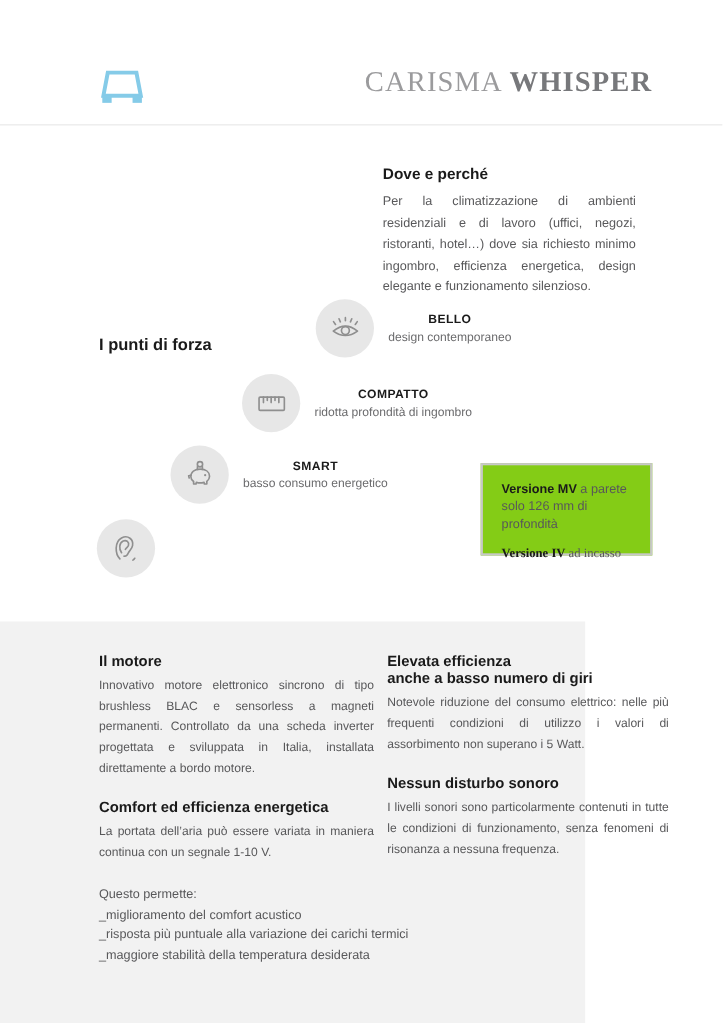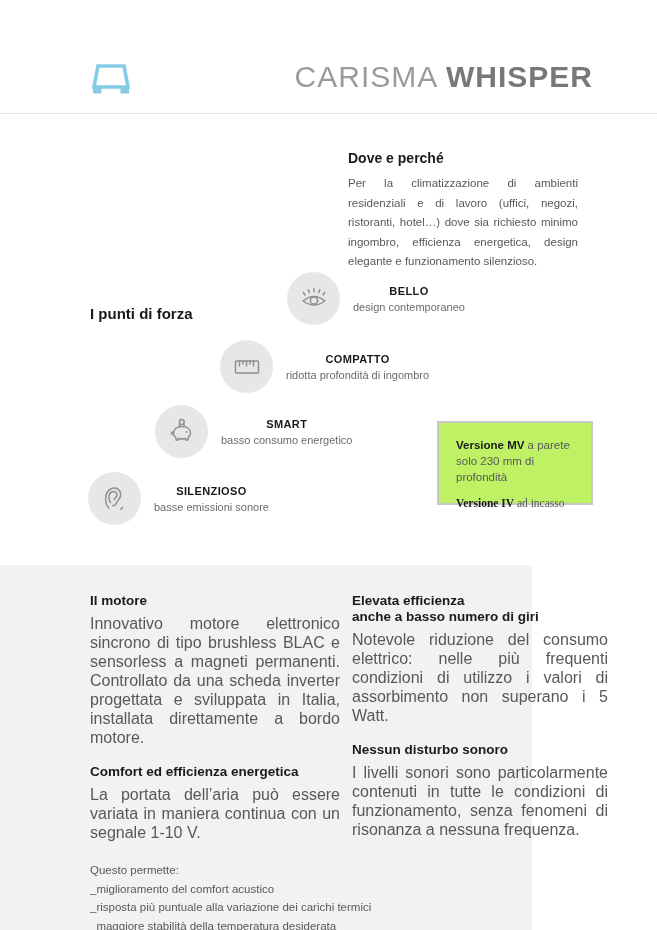--- a/index.html
+++ b/index.html
@@ -7,21 +7,21 @@
     position:relative;
     width:657px;height:930px;
     background:#ffffff;
     font-family:"Liberation Sans","DejaVu Sans",sans-serif;
     overflow:hidden;
   }
   
   .logo{position:absolute;left:91px;top:64px;}
   .title{
     position:absolute;top:60px;right:64px;
-    font-size:30px;letter-spacing:1px;white-space:nowrap;
+    font-size:26px;letter-spacing:1px;white-space:nowrap;font-family:Liberation Serif, serif;
   }
   .title .light{color:#9b9b9d;font-weight:400;}
   .title .bold{color:#77787b;font-weight:700;}
   .header-rule{position:absolute;left:0;top:113px;width:657px;height:1px;background:#e7e7e7;}
 
   
   .intro{position:absolute;left:348px;top:150px;width:230px;}
   .intro h2{margin:0 0 8px;font-size:14px;color:#1a1a1a;}
   .intro p{margin:0;font-size:11.5px;line-height:19.5px;color:#58585a;text-align:justify;}
 
@@ -36,33 +36,33 @@
   .strength .lbl{font-size:11px;font-weight:700;letter-spacing:.4px;color:#1a1a1a;}
   .strength .desc{font-size:11px;color:#6b6b6d;margin-top:4px;}
   .s-bello{left:287px;top:272px;}
   .s-compatto{left:220px;top:340px;}
   .s-smart{left:155px;top:405px;}
   .s-silenzioso{left:88px;top:472px;}
 
   
   .versions-box{
     position:absolute;left:437px;top:421px;width:156px;height:84px;
-    border:2px solid #c8c8c8;background:#bef264;box-sizing:border-box;
+    border:2px solid #c8c8c8;background:#84cc16;box-sizing:border-box;
     padding:14px 10px 0 17px;font-size:11.5px;line-height:16px;color:#58585a;
   }
   .versions-box b{color:#1a1a1a;}
   .versions-box .v-block + .v-block{margin-top:10px;font-family:Liberation Serif, serif;}
 
   
   .band{position:absolute;left:0;top:565px;width:532px;height:365px;background:#f2f2f2;}
   .col{position:absolute;top:28px;}
   .col-left{left:90px;width:250px;}
   .col-right{left:352px;width:256px;}
   .col h3{margin:0 0 5px;font-size:13.5px;line-height:16px;color:#1a1a1a;}
-  .col p{margin:0;font-size:16px;line-height:19px;color:#58585a;text-align:justify;}
+  .col p{margin:0;font-size:11px;line-height:19px;color:#58585a;text-align:justify;}
   .sec + .sec{margin-top:17px;}
   .list-block{margin-top:19px;font-size:11.5px;line-height:18.5px;color:#58585a;}
   .list-block div{white-space:nowrap;}
 
   svg .stroke{fill:none;stroke:#8f8f8f;stroke-width:1.5;stroke-linecap:round;stroke-linejoin:round;}
 </style>
 </head>
 <body>
 
 <div class="page">
@@ -131,32 +131,28 @@
   </div>
 
   <div class="strength s-silenzioso">
     <div class="circle">
       <svg width="28" height="30" viewBox="0 0 28 30">
         <path class="stroke" d="M8,24 C3.5,19.5 3,8.5 9.5,5 C15.5,2 20.5,6.5 19.5,12 C19,15 16.5,16.5 15.5,19 C14.8,20.8 13.5,22 11.8,21.6"></path>
         <path class="stroke" d="M9.5,18.5 C7,15 7.2,9.5 11,7.8 C14,6.5 16.5,9 15.8,11.8 C15.4,13.4 13.8,14 13,15.5"></path>
         <path class="stroke" d="M21.5,23.5 C21,24.3 20.5,24.8 19.8,25.2"></path>
       </svg>
     </div>
-    <div class="txt">
-      <div class="lbl">SILENZIOSO</div>
-      <div class="desc">basse emissioni sonore</div>
-    </div>
   </div>
 
   <div class="versions-box">
     <div class="v-block">
       <div>
         <b>Versione MV</b><span> a parete</span>
       </div>
-      <div>solo 230 mm di profondità</div>
+      <div>solo 126 mm di profondità</div>
     </div>
     <div class="v-block">
       <b>Versione IV</b><span> ad incasso</span>
     </div>
   </div>
 
   <div class="band">
 
     <div class="col col-left">
       <div class="sec">

